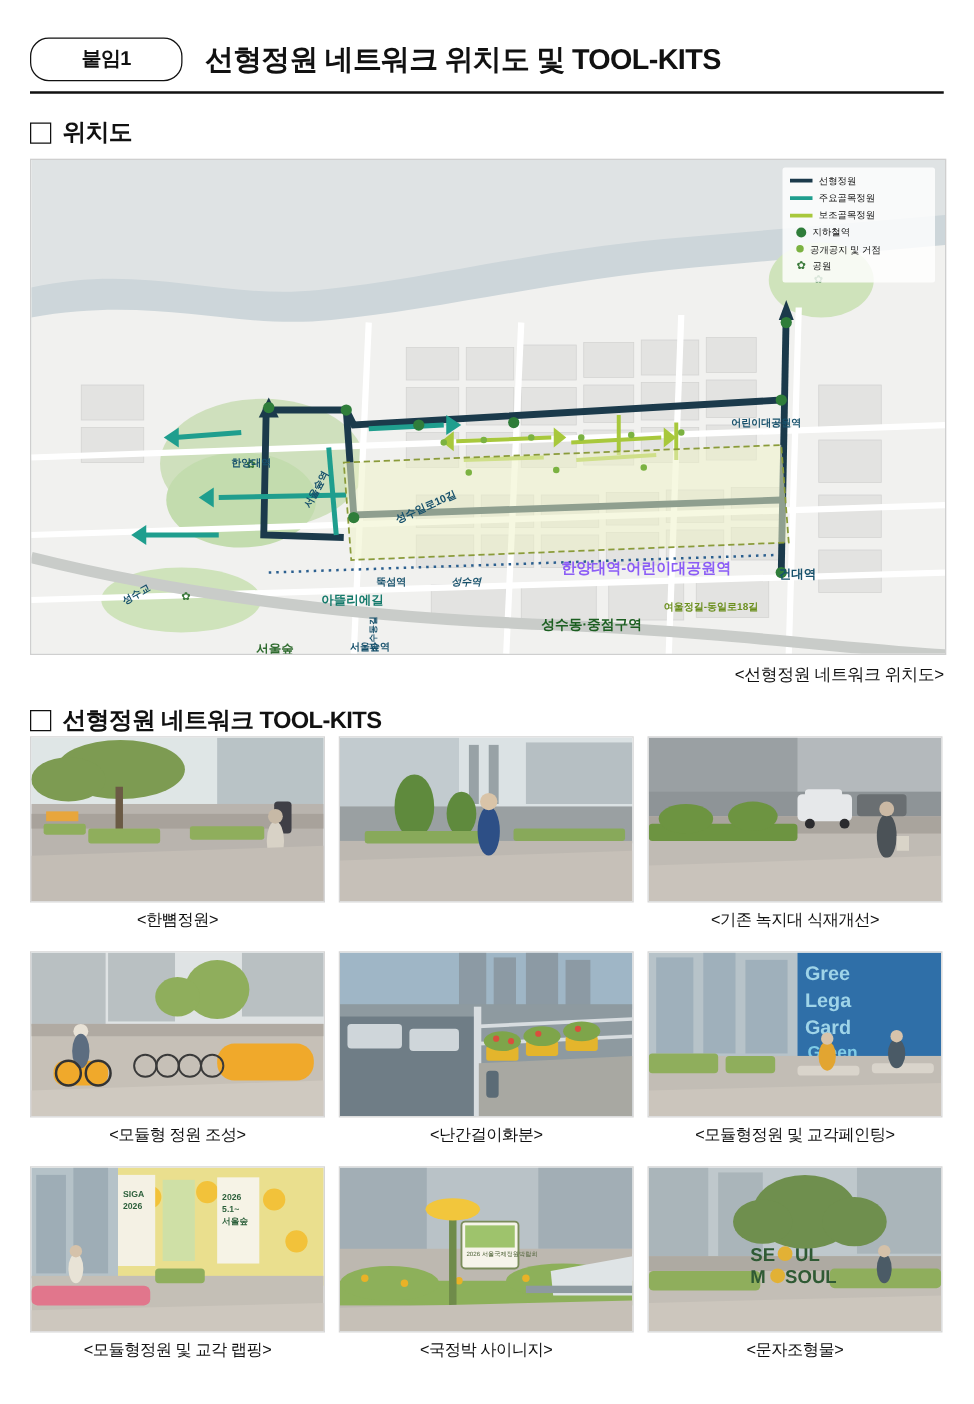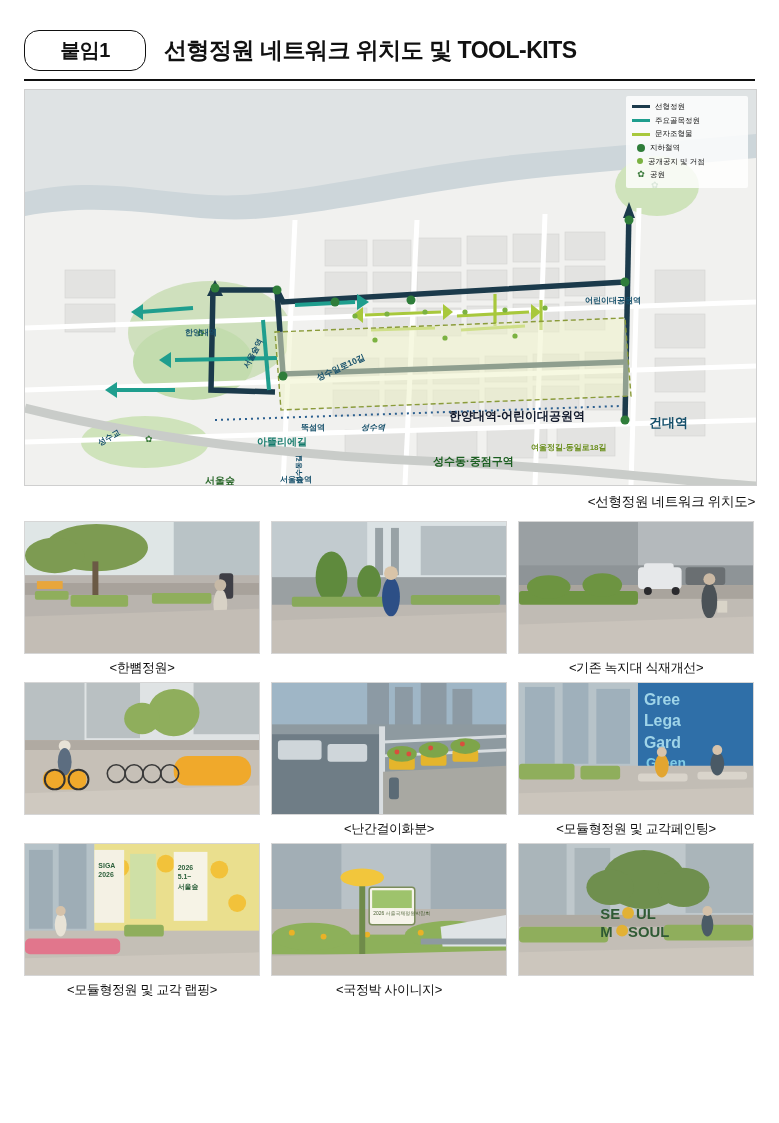--- a/index.html
+++ b/index.html
@@ -9,21 +9,21 @@
     font-family:"Liberation Sans","DejaVu Sans",sans-serif;
     color:#111;
     overflow:hidden;
   }
   .page{position:relative;width:779px;height:1123px;box-sizing:border-box;padding:0 24px;}
 
   
   .header{display:flex;align-items:stretch;margin-top:30px;border-bottom:2px solid #111;padding-bottom:8px;}
   .header-tag{
     border:1.5px solid #111;border-radius:15px;
-    padding:6px 14px;font-size:20px;font-weight:bold;letter-spacing:-0.5px;
+    padding:6px 14px;font-size:16px;font-weight:bold;letter-spacing:-0.5px;
     display:flex;align-items:center;justify-content:center;min-width:92px;
   }
   .header-title{
     margin-left:18px;display:flex;align-items:center;
     font-size:23px;font-weight:bold;letter-spacing:-0.5px;
   }
 
   
   .section-head{display:flex;align-items:center;margin-top:18px;}
   .sq{
@@ -41,37 +41,41 @@
     position:absolute;right:8px;top:6px;width:110px;
     background:rgba(255,255,255,0.82);border-radius:2px;padding:5px 6px;
     font-size:7.5px;line-height:1.55;
   }
   .legend-row{display:flex;align-items:center;margin-bottom:2px;}
   .legend-swatch{width:18px;height:3px;margin-right:5px;flex:none;}
   .legend-dot{width:8px;height:8px;border-radius:50%;margin-right:5px;margin-left:5px;flex:none;}
   .legend-icon{width:10px;height:10px;margin-right:4px;margin-left:4px;flex:none;display:flex;align-items:center;justify-content:center;font-size:9px;color:#3b7a3b;}
 
   
-  .grid{margin-top:10px;display:grid;grid-template-columns:repeat(3,236px);gap:5px 11px;}
+  .grid{margin-top:0;display:grid;grid-template-columns:repeat(3,236px);gap:16px 11px;}
   .cell{width:236px;}
   .thumb{width:236px;height:133px;border:1px solid #d6d6d6;overflow:hidden;position:relative;box-sizing:border-box;}
   .thumb svg{display:block;width:100%;height:100%;}
   .cell-cap{text-align:center;font-size:13px;margin-top:5px;letter-spacing:-0.4px;}
   .map-label{position:absolute;font-weight:bold;white-space:nowrap;}
 </style>
 </head>
 <body>
 
 <div class="page">
 
   <div class="header">
     <div class="header-tag">붙임1</div>
     <div class="header-title">선형정원 네트워크 위치도 및 TOOL-KITS</div>
   </div>
 
+  <div class="section-head">
+    <span class="sq"></span>
+    <span class="section-title">위치도</span>
+  </div>
 
   <div class="map-wrap">
     <svg class="map-canvas" viewBox="0 0 731 395" preserveAspectRatio="none">
 
       <rect x="0" y="0" width="731" height="395" fill="#f1f1ef"></rect>
 
       <path d="M0,110 C90,90 150,120 230,112 C320,103 400,80 520,70 L731,52 L731,0 L0,0 Z" fill="#dfe3e4"></path>
       <path d="M0,126 C100,108 160,136 240,128 C330,119 420,96 530,86 L731,68 L731,44 L520,62 C400,72 320,95 230,104 C150,112 90,82 0,102 Z" fill="#cdd6da"></path>
 
       <ellipse cx="185" cy="243" rx="82" ry="52" fill="#cfe0bd"></ellipse>
@@ -204,63 +208,67 @@
           <text x="172" y="246">✿</text>
           <text x="626" y="98">✿</text>
       </g>
     </svg>
 
     <div class="map-label" style="left:160px;top:237px;font-size:8px;color:#16506b;">한양대역</div>
     <div class="map-label" style="left:212px;top:258px;font-size:8px;color:#16506b;transform:rotate(-62deg);">서울숲역</div>
     <div class="map-label" style="left:290px;top:272px;font-size:8.5px;color:#16506b;transform:rotate(-24deg);">성수일로10길</div>
     <div class="map-label" style="left:276px;top:332px;font-size:8px;color:#16506b;">뚝섬역</div>
     <div class="map-label" style="left:336px;top:332px;font-size:8px;color:#16506b;font-style:italic;">성수역</div>
-    <div class="map-label" style="left:624px;top:324px;font-size:13px;color:#16506b;">건대역</div>
+    <div class="map-label" style="left:598px;top:324px;font-size:10px;color:#16506b;">건대역</div>
     <div class="map-label" style="left:560px;top:205px;font-size:8px;color:#16506b;">어린이대공원역</div>
 
     <div class="map-label" style="left:255px;top:384px;font-size:8px;color:#16506b;">서울숲역</div>
-    <div class="map-label" style="left:424px;top:318px;font-size:12px;color:#0f172a;">한양대역-어린이대공원역</div>
+    <div class="map-label" style="left:424px;top:318px;font-size:12px;color:#8b5cf6;">한양대역-어린이대공원역</div>
     <div class="map-label" style="left:408px;top:364px;font-size:11px;color:#1b5e20;">성수동·중점구역</div>
     <div class="map-label" style="left:462px;top:352px;font-size:8px;color:#6b8f1e;padding-left:44px;">여울정길-동일로18길</div>
     <div class="map-label" style="left:196px;top:345px;font-size:10px;color:#147a6b;margin-left:36px;">아뜰리에길</div>
     <div class="map-label" style="left:180px;top:384px;font-size:10px;color:#2f6b2f;">서울숲</div>
 
     <div class="map-label" style="left:72px;top:342px;font-size:8px;color:#16506b;transform:rotate(-30deg);">성수교</div>
 
     <div class="map-label" style="left:260px;top:374px;font-size:7px;color:#16506b;transform:rotate(-90deg);">성수동길</div>
 
     <div class="legend">
       <div class="legend-row">
         <span class="legend-swatch" style="background:#1b3a4b;"></span>
         <span>선형정원</span>
       </div>
       <div class="legend-row">
         <span class="legend-swatch" style="background:#1f9e8e;"></span>
         <span>주요골목정원</span>
       </div>
       <div class="legend-row">
         <span class="legend-swatch" style="background:#a8c83c;"></span>
-        <span>문자조형물</span>
+        <span>보조골목정원</span>
       </div>
       <div class="legend-row">
         <span class="legend-dot" style="background:#2f7d3a;"></span>
         <span>지하철역</span>
       </div>
       <div class="legend-row">
         <span class="legend-dot" style="background:#7bb241;width:6px;height:6px;"></span>
         <span>공개공지 및 거점</span>
       </div>
       <div class="legend-row">
         <span class="legend-icon">✿</span>
         <span>공원</span>
       </div>
     </div>
   </div>
   <div class="caption">&lt;선형정원 네트워크 위치도&gt;</div>
 
+  <div class="section-head" style="margin-top:14px;">
+    <span class="sq"></span>
+    <span class="section-title">선형정원 네트워크 TOOL-KITS</span>
+  </div>
 
   <div class="grid">
 
     <div class="cell">
       <div class="thumb">
         <svg viewBox="0 0 236 133" preserveAspectRatio="none">
           <rect width="236" height="133" fill="#cfd5d8"></rect>
           <rect x="0" y="0" width="236" height="54" fill="#dfe6e6"></rect>
           <rect x="150" y="0" width="86" height="62" fill="#b9c3c6"></rect>
           <rect x="0" y="54" width="236" height="79" fill="#b9b4ae"></rect>
@@ -379,20 +387,21 @@
           </g>
           <g>
               <circle cx="40" cy="64" r="6" fill="#e8e2d6"></circle>
               <ellipse cx="40" cy="80" rx="7" ry="14" fill="#5c6d80"></ellipse>
               <circle cx="30" cy="98" r="10" fill="none" stroke="#333" stroke-width="2"></circle>
               <circle cx="54" cy="98" r="10" fill="none" stroke="#333" stroke-width="2"></circle>
             </g>
           <path d="M0,112 L236,104 L236,133 L0,133 Z" fill="#cfc9c0"></path>
         </svg>
       </div>
+      <div class="cell-cap">&lt;모듈형 정원 조성&gt;</div>
     </div>
 
     <div class="cell">
       <div class="thumb">
         <svg viewBox="0 0 236 133" preserveAspectRatio="none">
           <rect width="236" height="133" fill="#b9c5cc"></rect>
           <rect x="0" y="0" width="236" height="46" fill="#9fb6c6"></rect>
           <g fill="#8c9aa4">
               <rect x="96" y="0" width="22" height="44"></rect>
               <rect x="124" y="4" width="18" height="40"></rect>
@@ -595,16 +604,17 @@
               <circle cx="110" cy="70" r="6"></circle>
               <circle cx="104" cy="88" r="6"></circle>
             </g>
           <g>
               <ellipse cx="190" cy="82" rx="6" ry="12" fill="#4b5b66"></ellipse>
               <circle cx="190" cy="68" r="5" fill="#d4c1a9"></circle>
             </g>
           <path d="M0,110 L236,104 L236,133 L0,133 Z" fill="#ccc6bd"></path>
         </svg>
       </div>
+      <div class="cell-cap">&lt;문자조형물&gt;</div>
     </div>
 
   </div>
 </div>
 
 </body></html>

